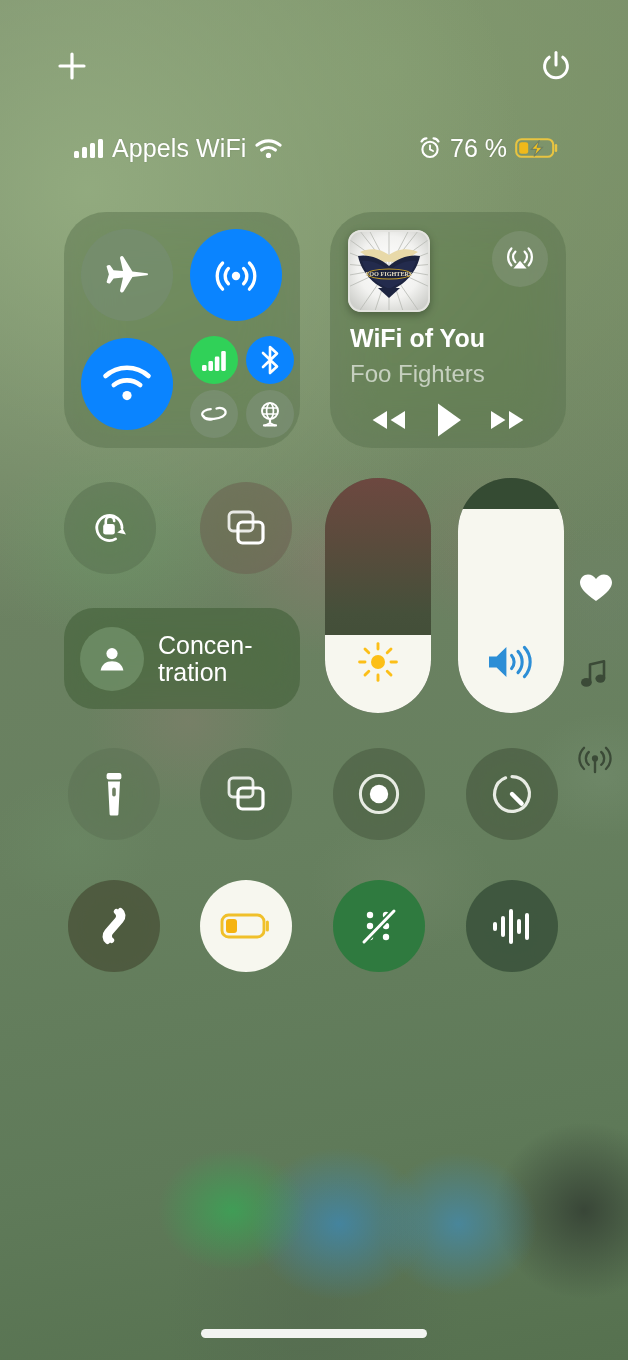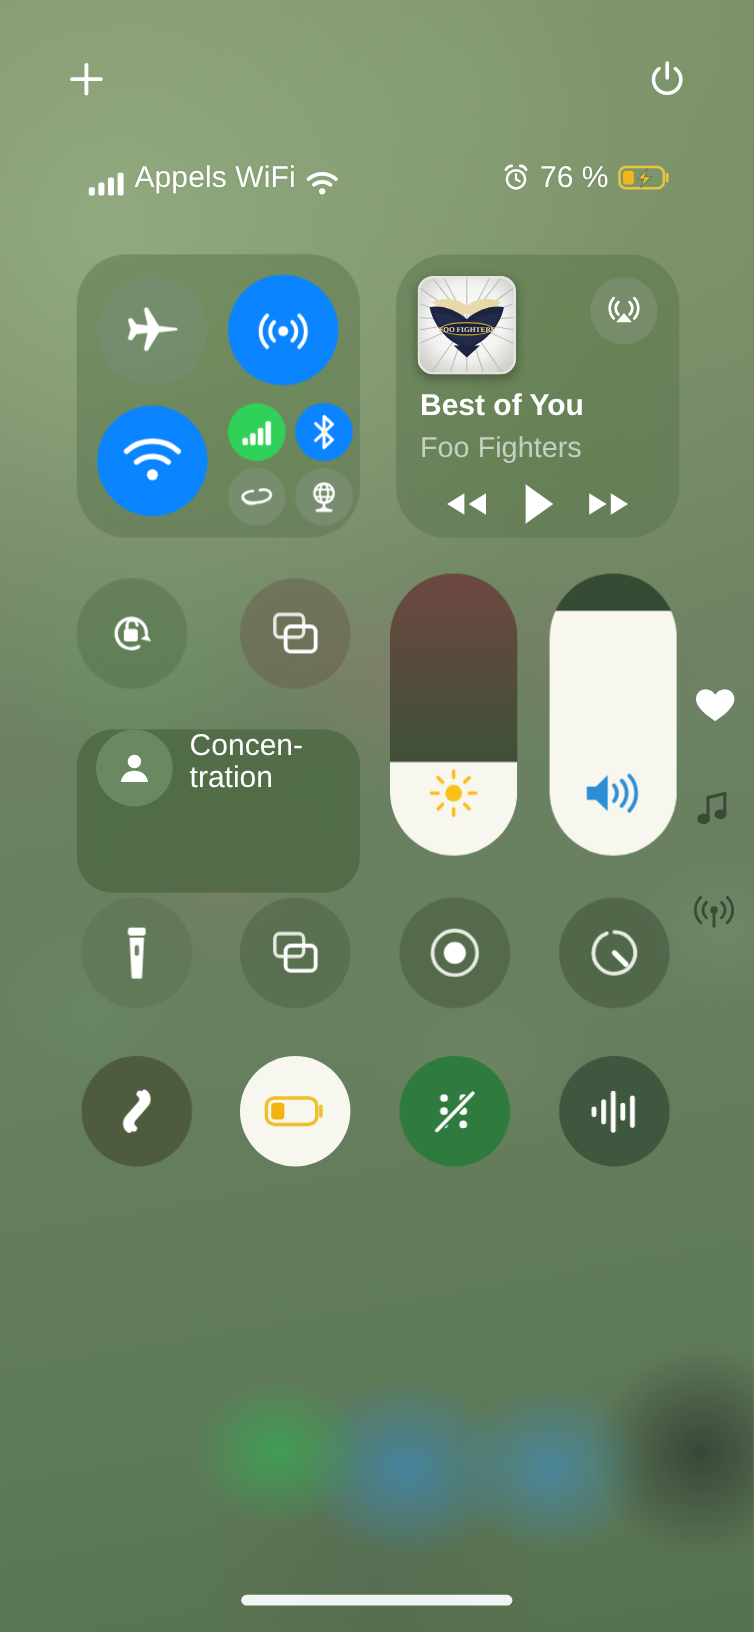--- a/index.html
+++ b/index.html
@@ -46,21 +46,21 @@
   #power-btn { right:44px; }
 
   
   #statusbar {
     position:absolute; top:126px; left:0; right:0; height:44px;
     display:flex; align-items:center;
     color:#fff;
   }
   #status-left {
     position:absolute; left:74px;
-    display:flex; align-items:flex-end; gap:9px;
+    display:flex; align-items:center; gap:9px;
   }
   #carrier-label {
     font-size:25px; font-weight:400; letter-spacing:.1px;
     color:#fff;
     text-shadow:0 0 2px rgba(0,0,0,.12);
   }
   #status-right {
     position:absolute; left:418px;
     display:flex; align-items:center; gap:8px;
   }
@@ -134,26 +134,26 @@
     background:rgba(92,108,86,.50);
     backdrop-filter:blur(26px) saturate(150%);
     -webkit-backdrop-filter:blur(26px) saturate(150%);
   }
 
   #btn-rotation { left:64px;  top:482px; }
   #btn-mirror   { left:200px; top:482px; background:rgba(110,92,84,.52); }
 
   
   #focus-tile {
-    position:absolute; left:64px; top:608px; width:236px; height:136px;
+    position:absolute; left:64px; top:608px; width:236px; height:101px;
     border-radius:30px;
     background:rgba(70,96,62,.62);
     backdrop-filter:blur(26px) saturate(150%);
     -webkit-backdrop-filter:blur(26px) saturate(150%);
-    display:flex; align-items:flex-start; cursor:pointer;
+    display:flex; align-items:center; cursor:pointer;
   }
   #focus-icon {
     width:64px; height:64px; border-radius:50%;
     background:rgba(128,160,120,.55);
     margin-left:16px;
     display:flex; align-items:center; justify-content:center; flex:0 0 auto;
   }
   #focus-label {
     margin-left:14px; color:#fff; font-size:25px; line-height:1.08;
     font-weight:400; white-space:pre-line;
@@ -379,21 +379,21 @@
   <div id="airplay-btn">
     <svg width="32" height="32" viewBox="0 0 32 32">
       <path d="M16 17.8 L9.4 25.6 L22.6 25.6 Z" fill="#fff"></path>
       <path d="M11.4 19.2 A7.2 7.2 0 0 1 11.4 8.6" stroke="#fff" stroke-width="2.2" fill="none" stroke-linecap="round"></path>
       <path d="M20.6 8.6 A7.2 7.2 0 0 1 20.6 19.2" stroke="#fff" stroke-width="2.2" fill="none" stroke-linecap="round"></path>
       <path d="M7.4 22.4 A12.6 12.6 0 0 1 7.4 5.4" stroke="#fff" stroke-width="2.2" fill="none" stroke-linecap="round"></path>
       <path d="M24.6 5.4 A12.6 12.6 0 0 1 24.6 22.4" stroke="#fff" stroke-width="2.2" fill="none" stroke-linecap="round"></path>
     </svg>
   </div>
 
-  <div id="media-title">Best of You</div>
+  <div id="media-title">WiFi of You</div>
   <div id="media-artist">Foo Fighters</div>
 
   <div id="media-controls">
     <div class="mctl">
       <svg width="46" height="30" viewBox="0 0 46 30">
         <path d="M21 6 L21 24 L6.6 15 Z" fill="#fff"></path>
         <path d="M39 6 L39 24 L24.6 15 Z" fill="#fff"></path>
       </svg>
     </div>
     <div class="mctl">

